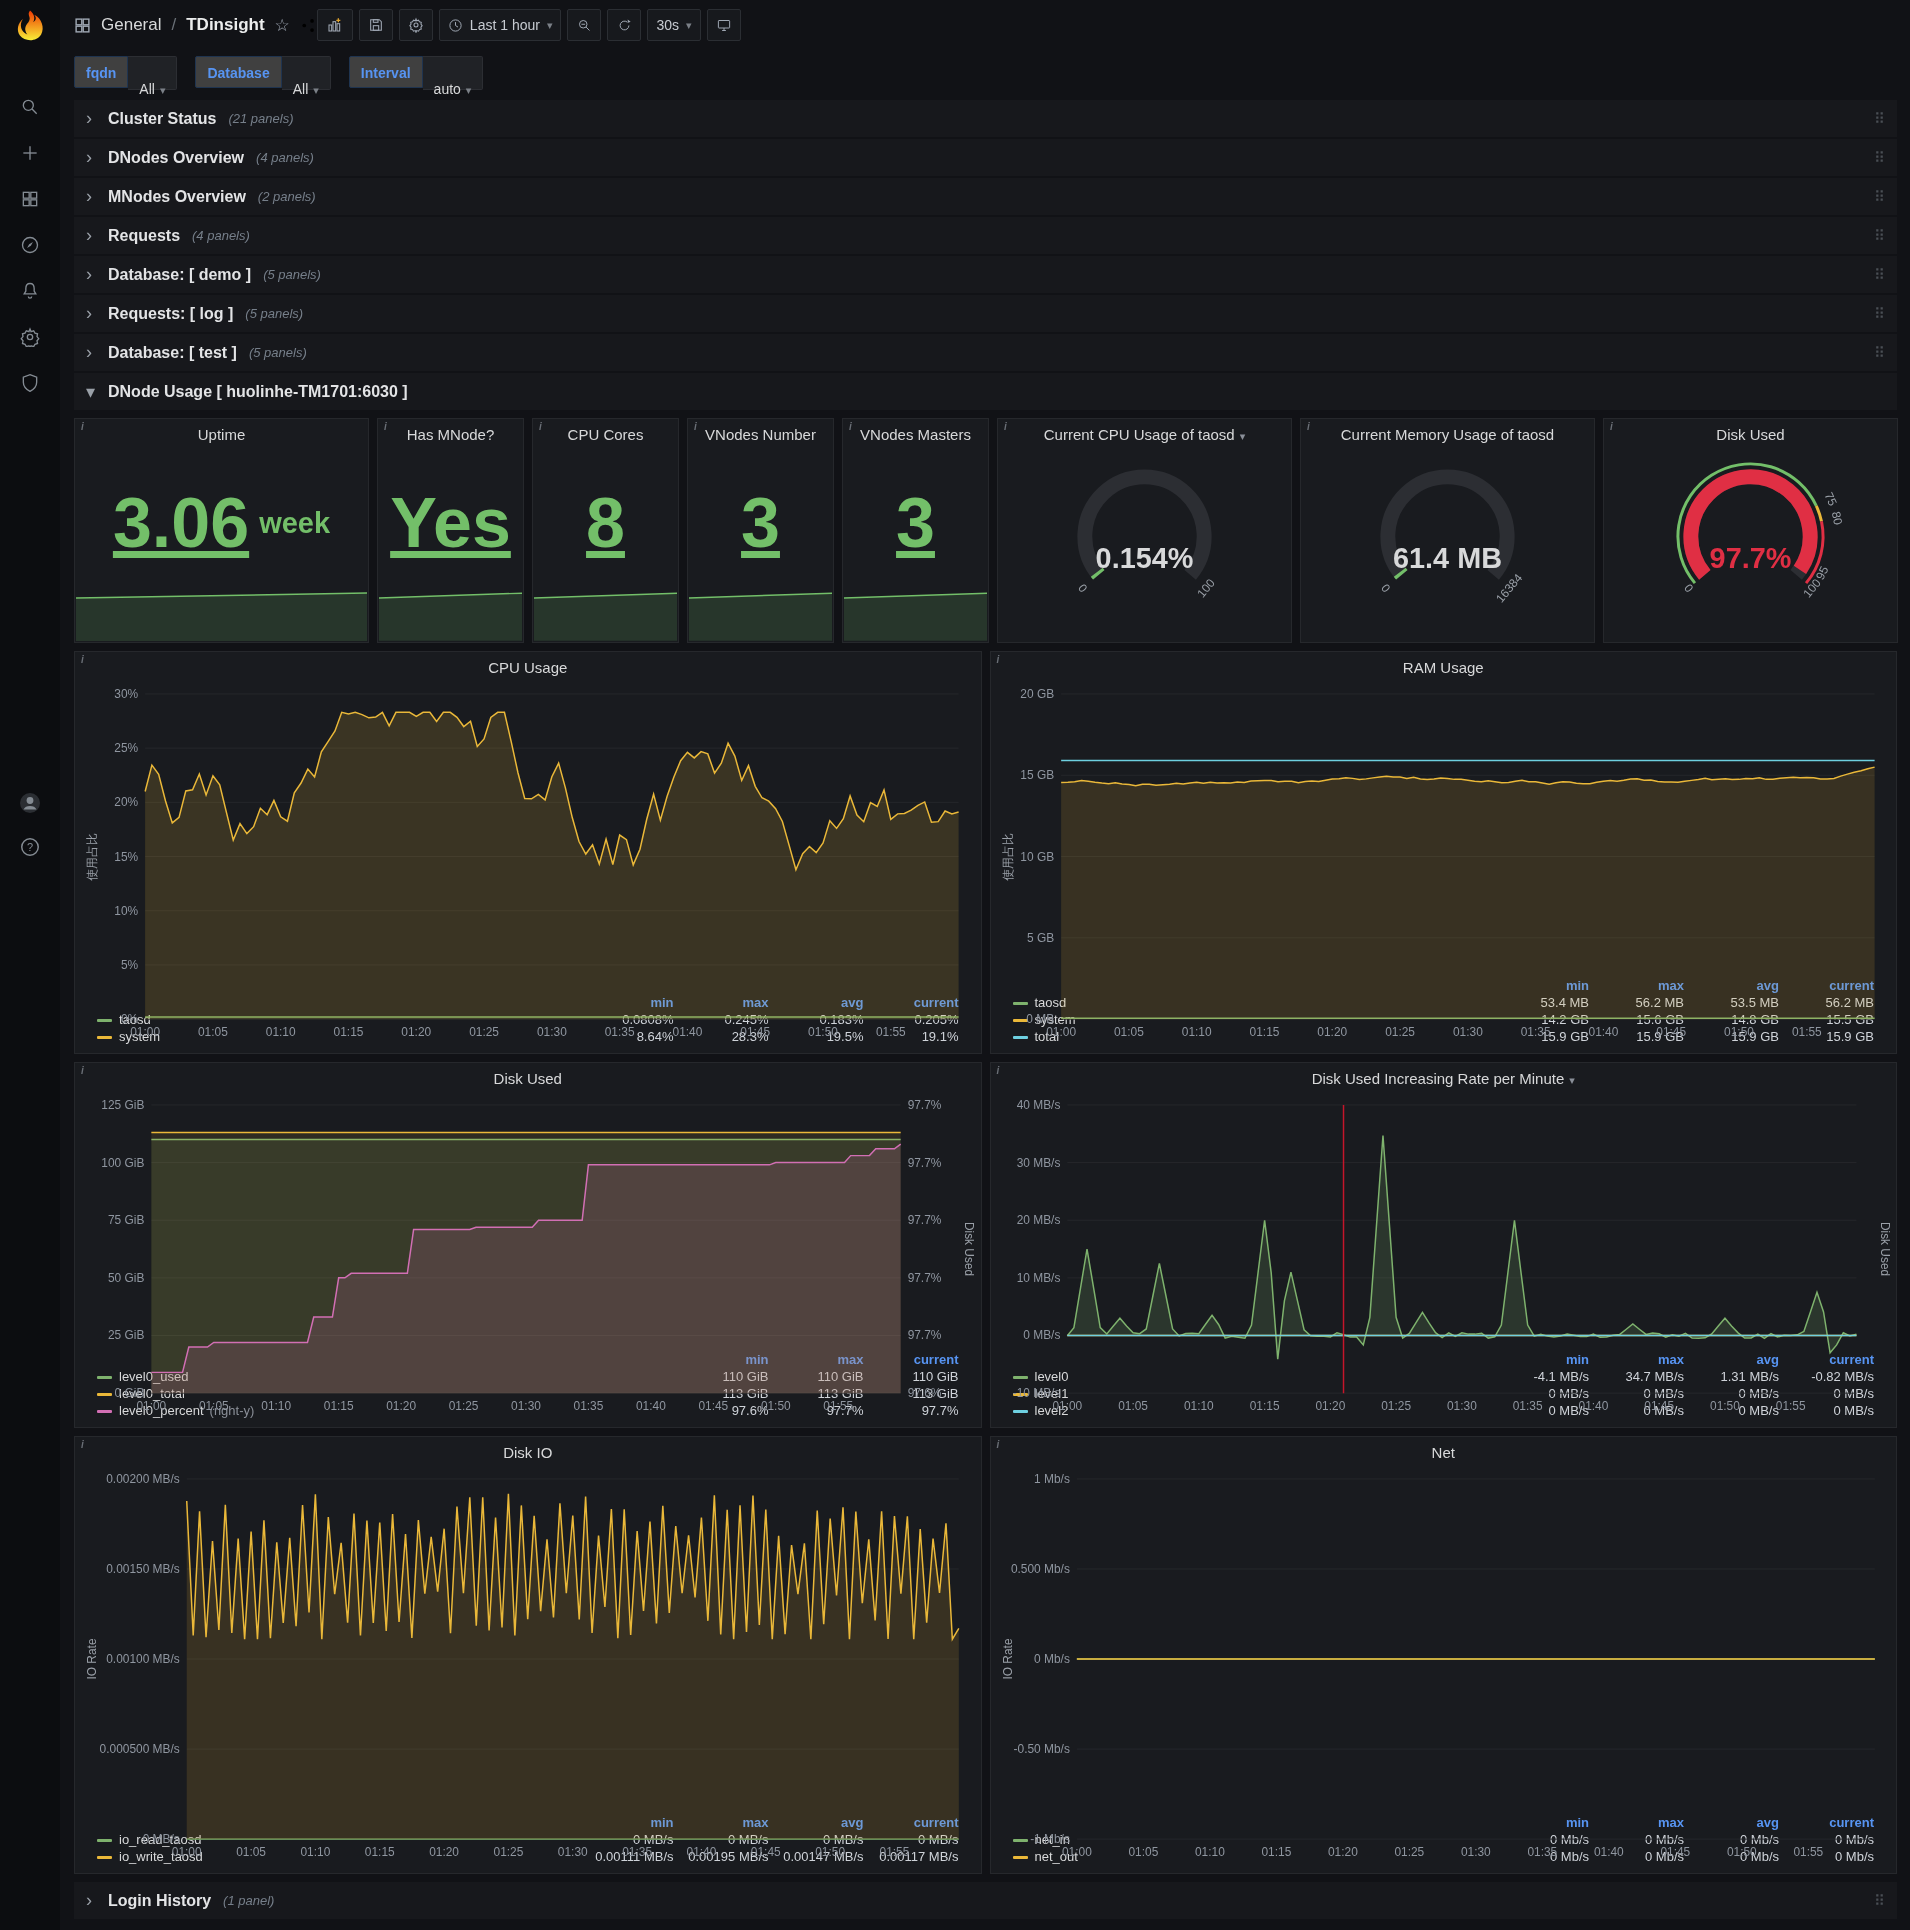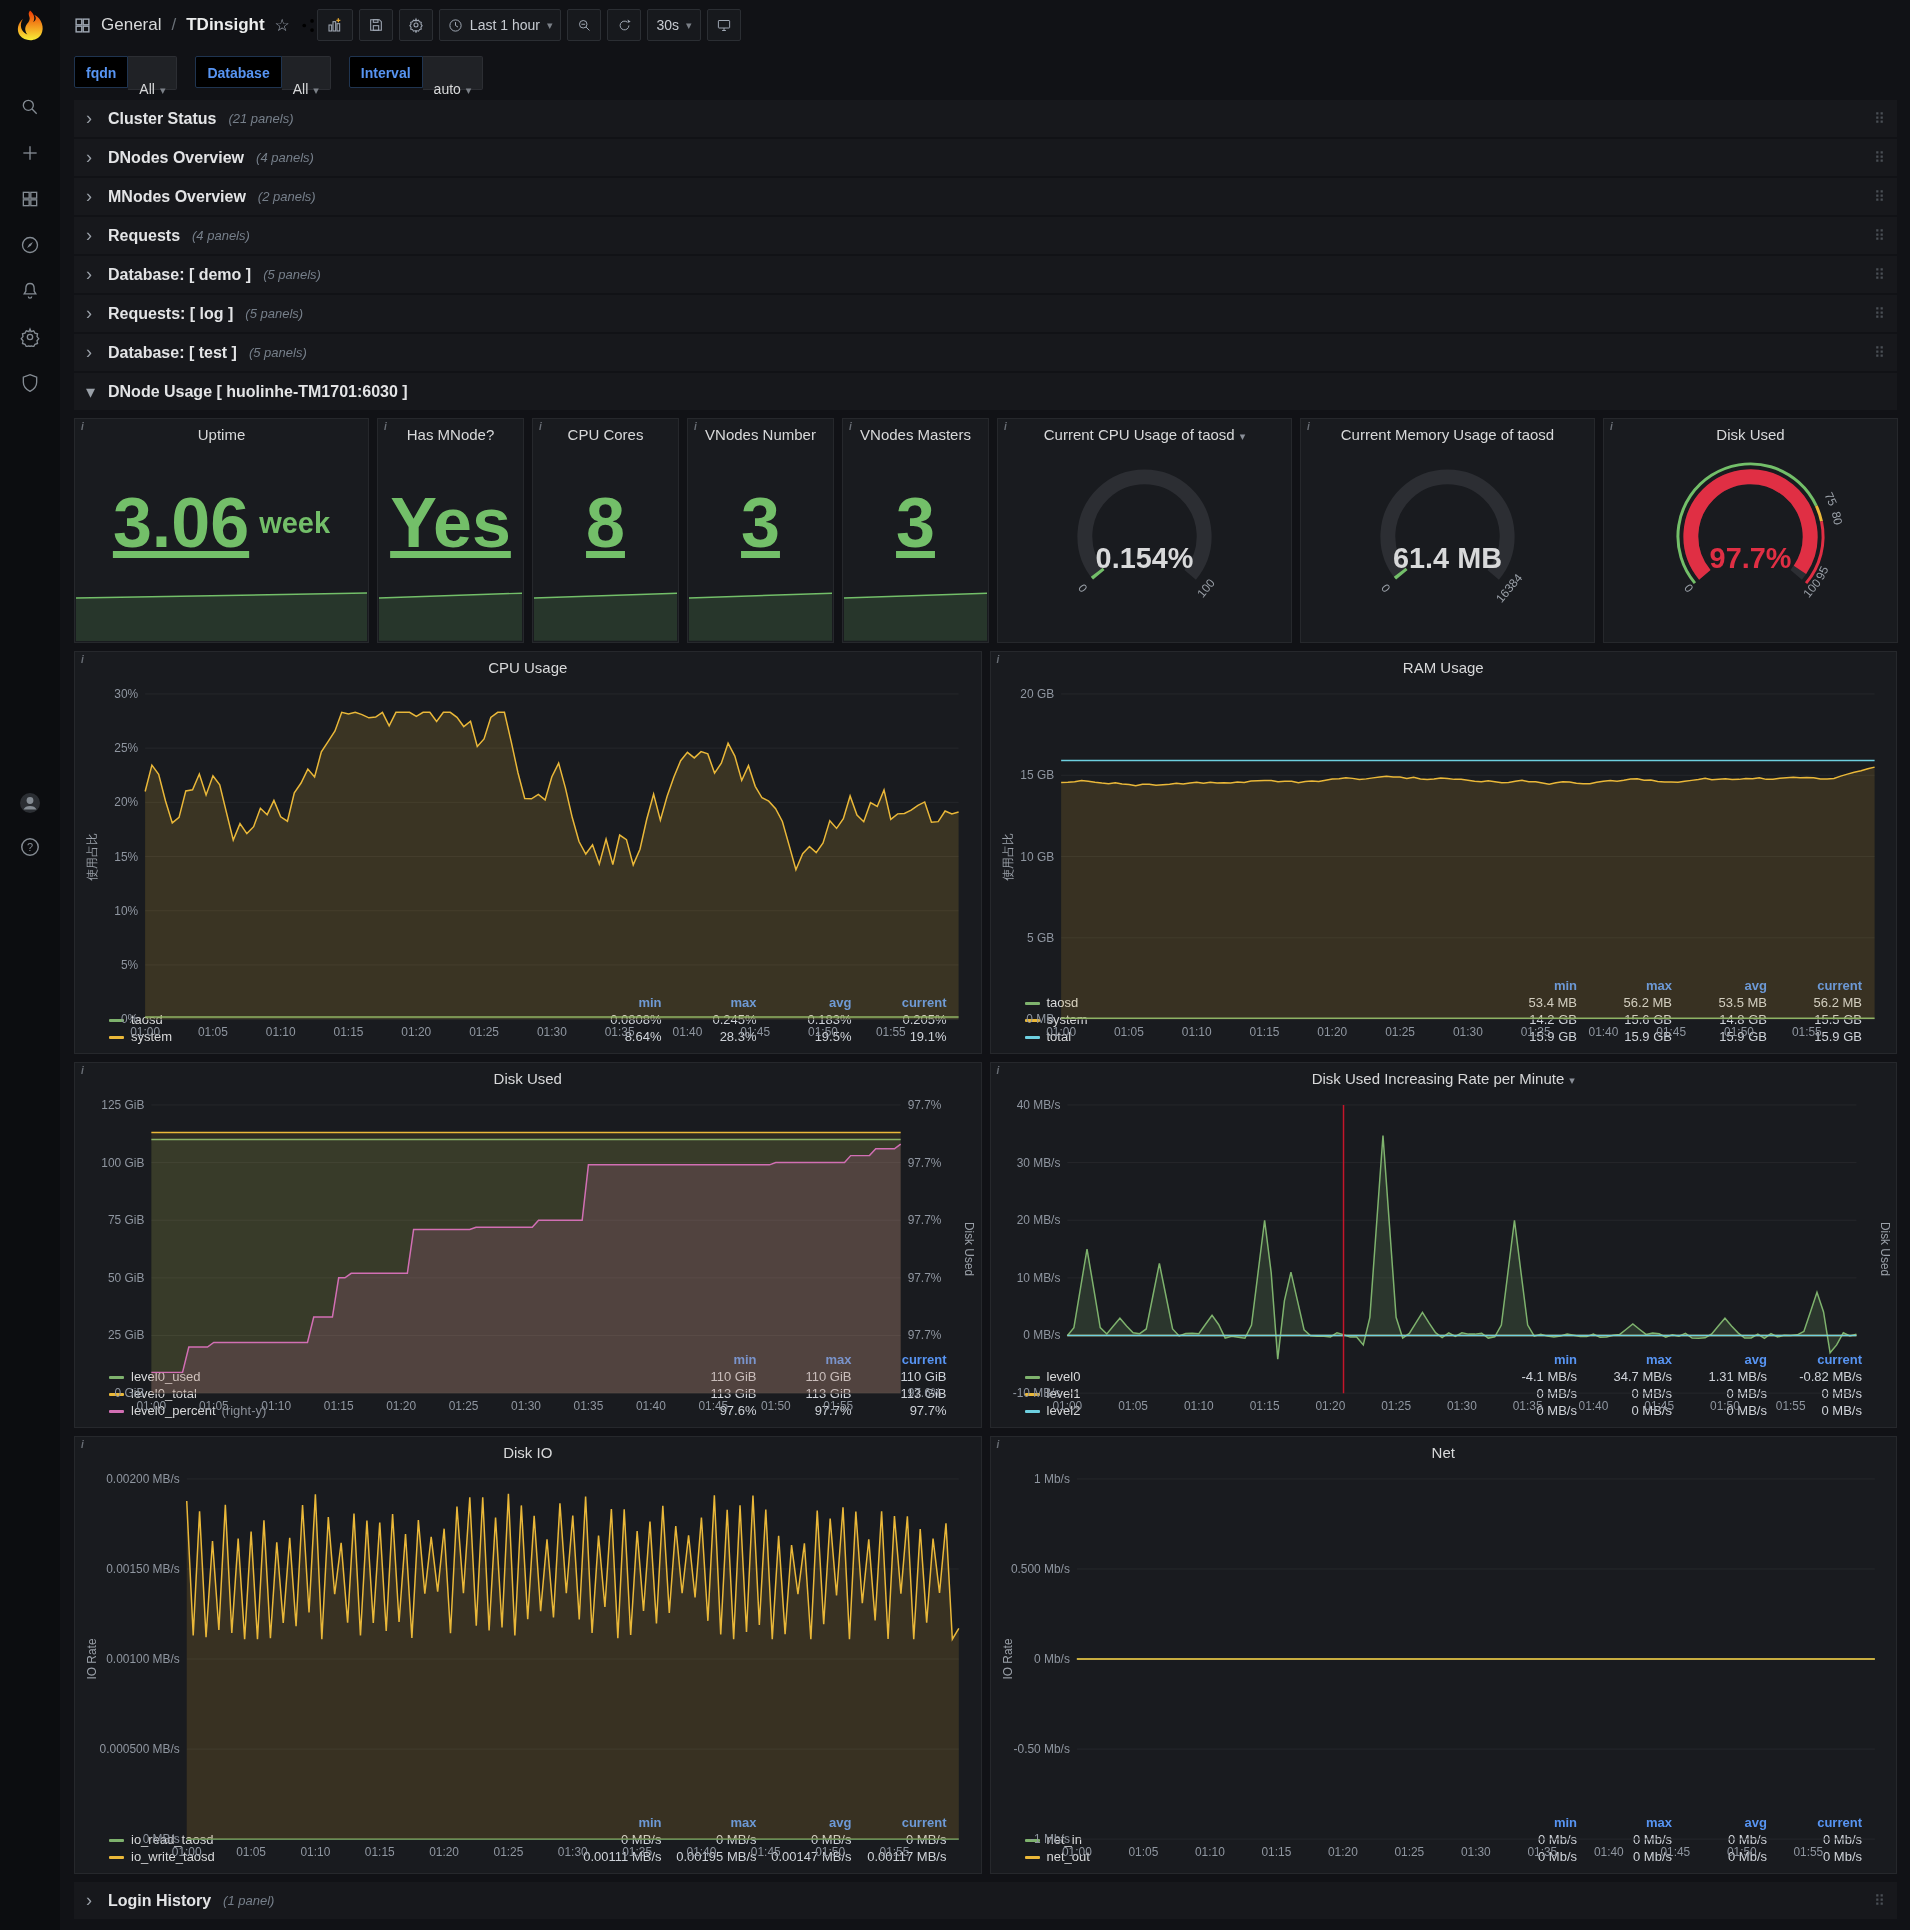--- a/index.html
+++ b/index.html
@@ -27,21 +27,21 @@
   .nav-right { display:flex; align-items:center; gap:6px; }
   .navbtn { height:32px; min-width:34px; padding:0 8px; background:#17191d; border:1px solid #2b2e33;
     border-radius:2px; display:flex; align-items:center; justify-content:center; gap:7px;
     color:#c7cbd1; font-size:14px; cursor:pointer; }
   .navbtn svg { stroke:#9fa7b3; fill:none; stroke-width:1.6; }
   .caret { color:#7b8087; font-size:11px; }
 
   
   .submenu { display:flex; gap:18px; padding:6px 14px 10px; }
   .vargroup { display:flex; }
-  .chip-label { height:32px; line-height:32px; padding:0 11px; background:#000000; border:1px solid #1f3450;
+  .chip-label { height:32px; line-height:32px; padding:0 11px; background:#404040; border:1px solid #1f3450;
     color:#5794f2; font-size:14px; font-weight:bold; border-radius:2px 0 0 2px; }
   .chip-value { height:32px; line-height:32px; padding:16px 11px; background:#202226; border:1px solid #2c2e33;
     border-left:none; color:#d8d9da; font-size:14px; border-radius:0 2px 2px 0; cursor:pointer; }
   .vcaret { color:#7b8087; font-size:11px; margin-left:5px; }
 
   
   .dash { padding:0 14px 16px; }
   .drow { height:37px; background:#17181c; margin-bottom:2px; display:flex; align-items:center;
     padding:0 12px; cursor:pointer; }
   .chev { color:#9aa0a8; font-size:18px; width:16px; }
@@ -65,21 +65,21 @@
   .sv { font-size:70px; font-weight:bold; color:#73bf69;text-decoration:underline; }
   .su { font-size:29px; font-weight:bold; color:#73bf69; margin-left:10px; }
   svg.spark { position:absolute; left:1px; right:1px; bottom:1px; height:56px; width:calc(100% - 2px); }
   .gauge-panel { height:225px; display:flex; flex-direction:column; align-items:center; }
 
   .grid-2 { display:flex; gap:8px; margin-bottom:8px; }
   .chart-panel { flex:1 1 0; min-width:0; display:flex; flex-direction:column; }
   .h1 { height:403px; } .h2 { height:366px; } .h3 { height:438px; }
   .chart-body { flex:1; position:relative; margin:2px 6px 0; }
   .chart-body svg { position:absolute; left:0; top:0; }
-  .legend { padding:2px 28px 8px; }
+  .legend { padding:2px 16px 8px; }
   .legend table { width:100%; border-collapse:collapse; font-size:13px; }
   .legend th { color:#5794f2; font-weight:bold; text-align:right; padding:1px 6px; }
   .legend td { text-align:right; color:#cfd3d9; padding:1px 6px; }
   .legend th.lname, .legend td.lname { text-align:left; width:auto; }
   .legend td.num, .legend th.num { width:95px; }
   .sw { display:inline-block; width:15px; height:3px; margin-right:7px; vertical-align:middle; border-radius:1px; }
   .sn { color:#d8d9da; cursor:pointer; }
   .lnote { color:#8a8f98; margin-left:6px; }
 </style>
 </head>

